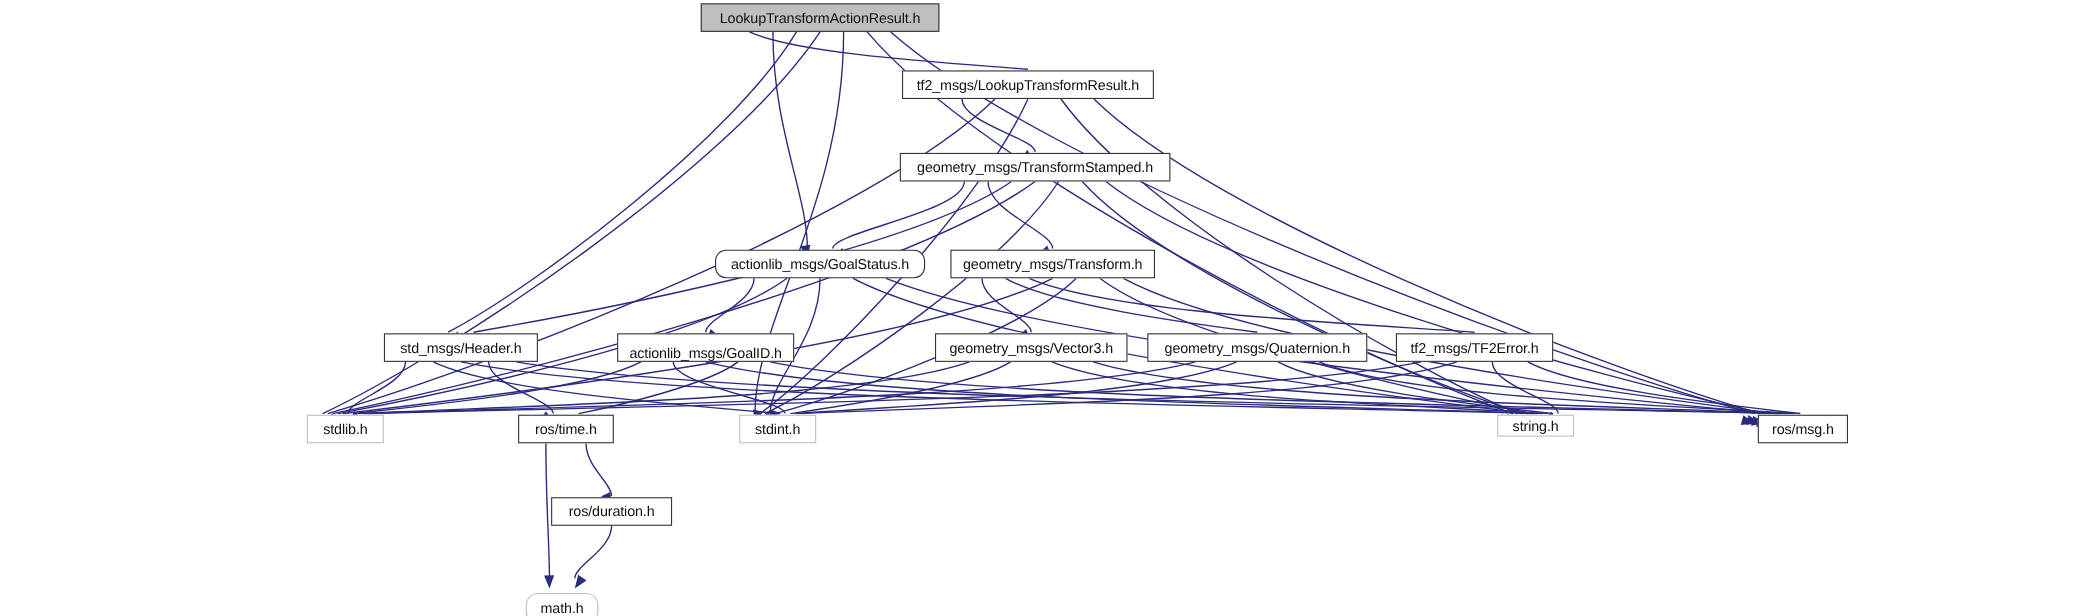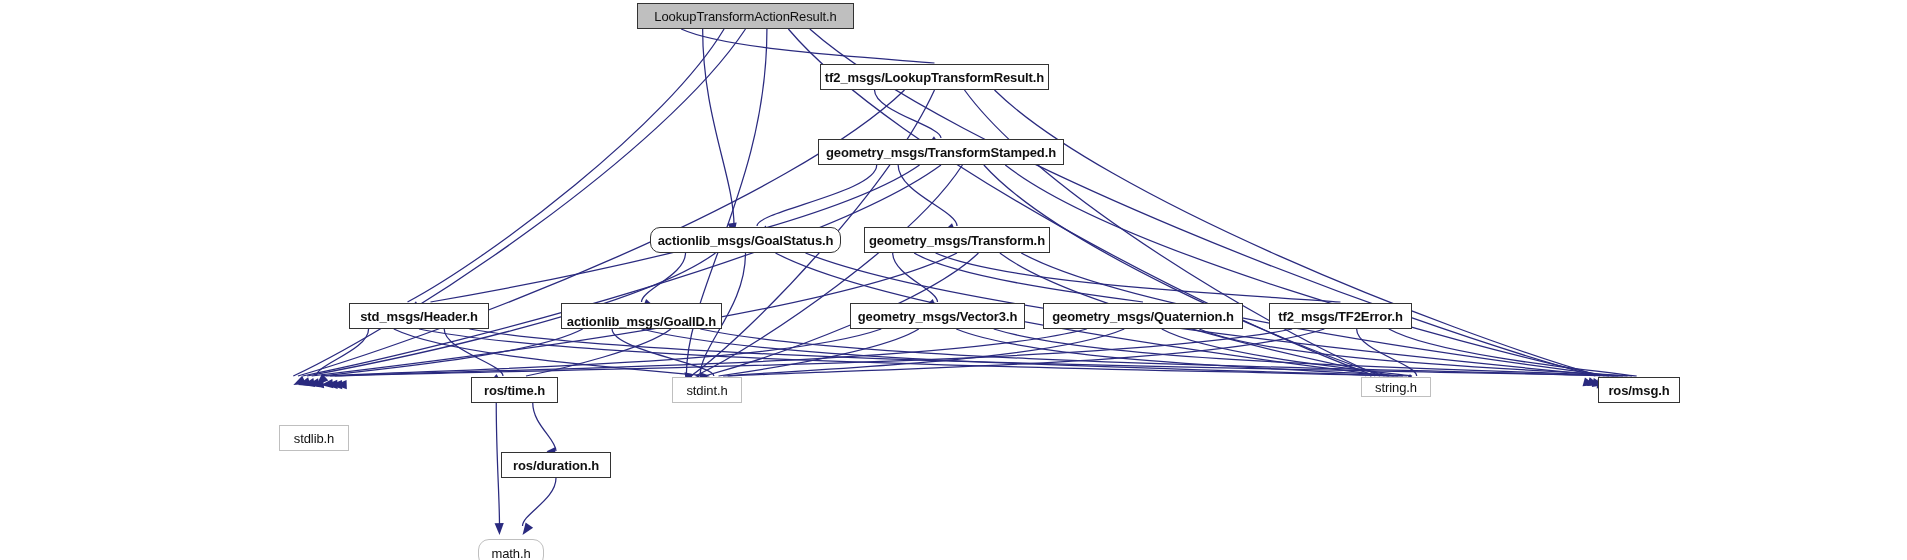--- a/index.html
+++ b/index.html
@@ -32,21 +32,20 @@
     border: 1px solid #bfbfbf;
     font-size: 13px;
     color: #101010;
     white-space: nowrap;
     line-height: 1;
     letter-spacing: -0.1px;
     z-index: 5;
   }
   .node-box.strong {
     border: 1.6px solid #333333;
-    font-weight: bold;
   }
   .node-box.root {
     background: #bfbfbf;
     border: 1.6px solid #333333;
   }
   .node-label {
     display: block;
     padding: 0 7px;
     transform: translateY(-0.5px);
   }
@@ -193,21 +192,21 @@
       </div>
       <div class="node-box strong" style="left: 850px; top: 303px; width: 175px; height: 26px;">
         <span class="node-label">geometry_msgs/Vector3.h</span>
       </div>
       <div class="node-box strong" style="left: 1043px; top: 303px; width: 200px; height: 26px;">
         <span class="node-label">geometry_msgs/Quaternion.h</span>
       </div>
       <div class="node-box strong" style="left: 1269px; top: 303px; width: 143px; height: 26px;">
         <span class="node-label">tf2_msgs/TF2Error.h</span>
       </div>
-      <div class="node-box" style="left: 279px; top: 377px; width: 70px; height: 26px; margin-top: 48px;">
+      <div class="node-box" style="left: 279px; top: 377px; width: 70px; height: 26px;">
         <span class="node-label">stdlib.h</span>
       </div>
       <div class="node-box strong" style="left: 471px; top: 377px; width: 87px; height: 26px;">
         <span class="node-label">ros/time.h</span>
       </div>
       <div class="node-box" style="left: 672px; top: 377px; width: 70px; height: 26px;">
         <span class="node-label">stdint.h</span>
       </div>
       <div class="node-box" style="left: 1361px; top: 377px; width: 70px; height: 20px;">
         <span class="node-label">string.h</span>

